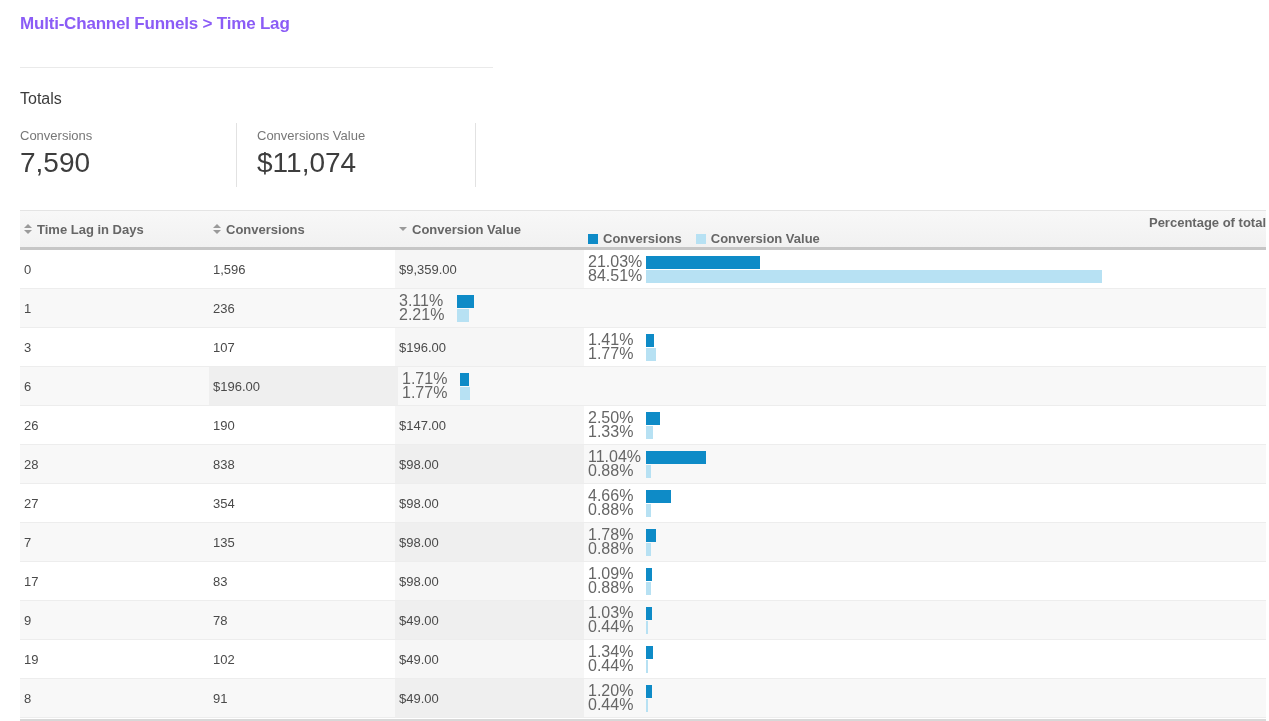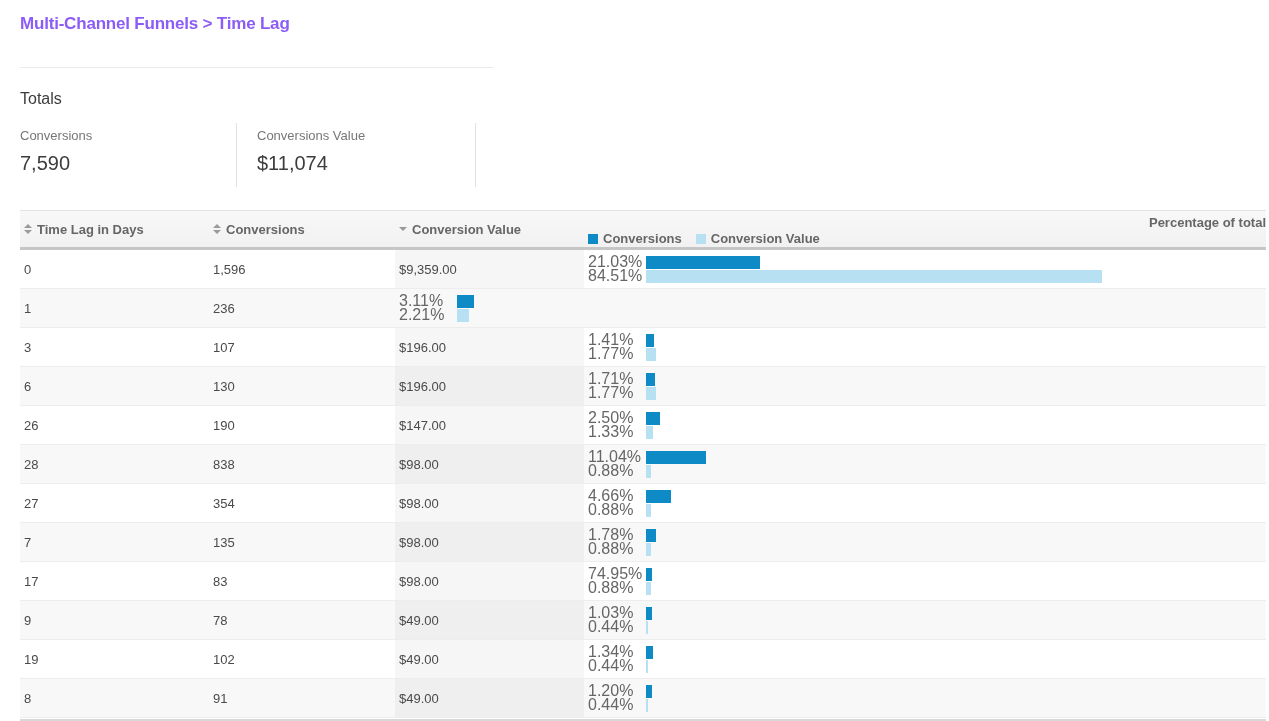--- a/index.html
+++ b/index.html
@@ -25,21 +25,21 @@
     margin: 21px 20px 0 20px;
     font-size: 16px; line-height: 19px; font-weight: 400; color: #3c3c3c;
   }
   .totals-row { display: flex; margin: 15px 0 0 20px; }
   .total-item {
     width: 217px; padding: 5px 0 10px 0;
     border-right: 1px solid #e2e2e2;
   }
   .total-item + .total-item { width: 239px; padding-left: 20px; }
   .total-label { font-size: 13px; line-height: 16px; color: #777777; }
-  .total-value { margin-top: 5px; font-size: 20px; line-height: 28px; color: #3d3d3d; }
+  .total-value { margin-top: 5px; font-size: 28px; line-height: 28px; color: #3d3d3d; }
 
   
   .mcf-table { margin: 23px 0 0 20px; width: 1246px; }
   .thead {
     display: flex; height: 40px;
     background: linear-gradient(#f8f8f8, #f1f1f1);
     border-top: 1px solid #e4e4e4;
     border-bottom: 3px solid #c6c6c6;
     text-align: right;
   }
@@ -185,21 +185,20 @@
       </div>
       <div class="bars">
         <div class="bar" style="width: 7.614px; background: rgb(14, 139, 199);"></div>
         <div class="bar" style="width: 9.558px; background: rgb(183, 225, 243);"></div>
       </div>
     </div>
   </div>
 
   <div class="row">
     <div class="cell col1">6</div>
-    <div class="cell col2">130</div>
     <div class="cell col3">$196.00</div>
     <div class="cell col4">
       <div class="pct-labels">
         <div>1.71%</div>
         <div>1.77%</div>
       </div>
       <div class="bars">
         <div class="bar" style="width: 9.234px; background: rgb(14, 139, 199);"></div>
         <div class="bar" style="width: 9.558px; background: rgb(183, 225, 243);"></div>
       </div>
@@ -269,21 +268,21 @@
       </div>
     </div>
   </div>
 
   <div class="row">
     <div class="cell col1">17</div>
     <div class="cell col2">83</div>
     <div class="cell col3">$98.00</div>
     <div class="cell col4">
       <div class="pct-labels">
-        <div>74.95%</div>
+        <div>1.09%</div>
         <div>0.88%</div>
       </div>
       <div class="bars">
         <div class="bar" style="width: 5.886px; background: rgb(14, 139, 199);"></div>
         <div class="bar" style="width: 4.752px; background: rgb(183, 225, 243);"></div>
       </div>
     </div>
   </div>
 
   <div class="row">

